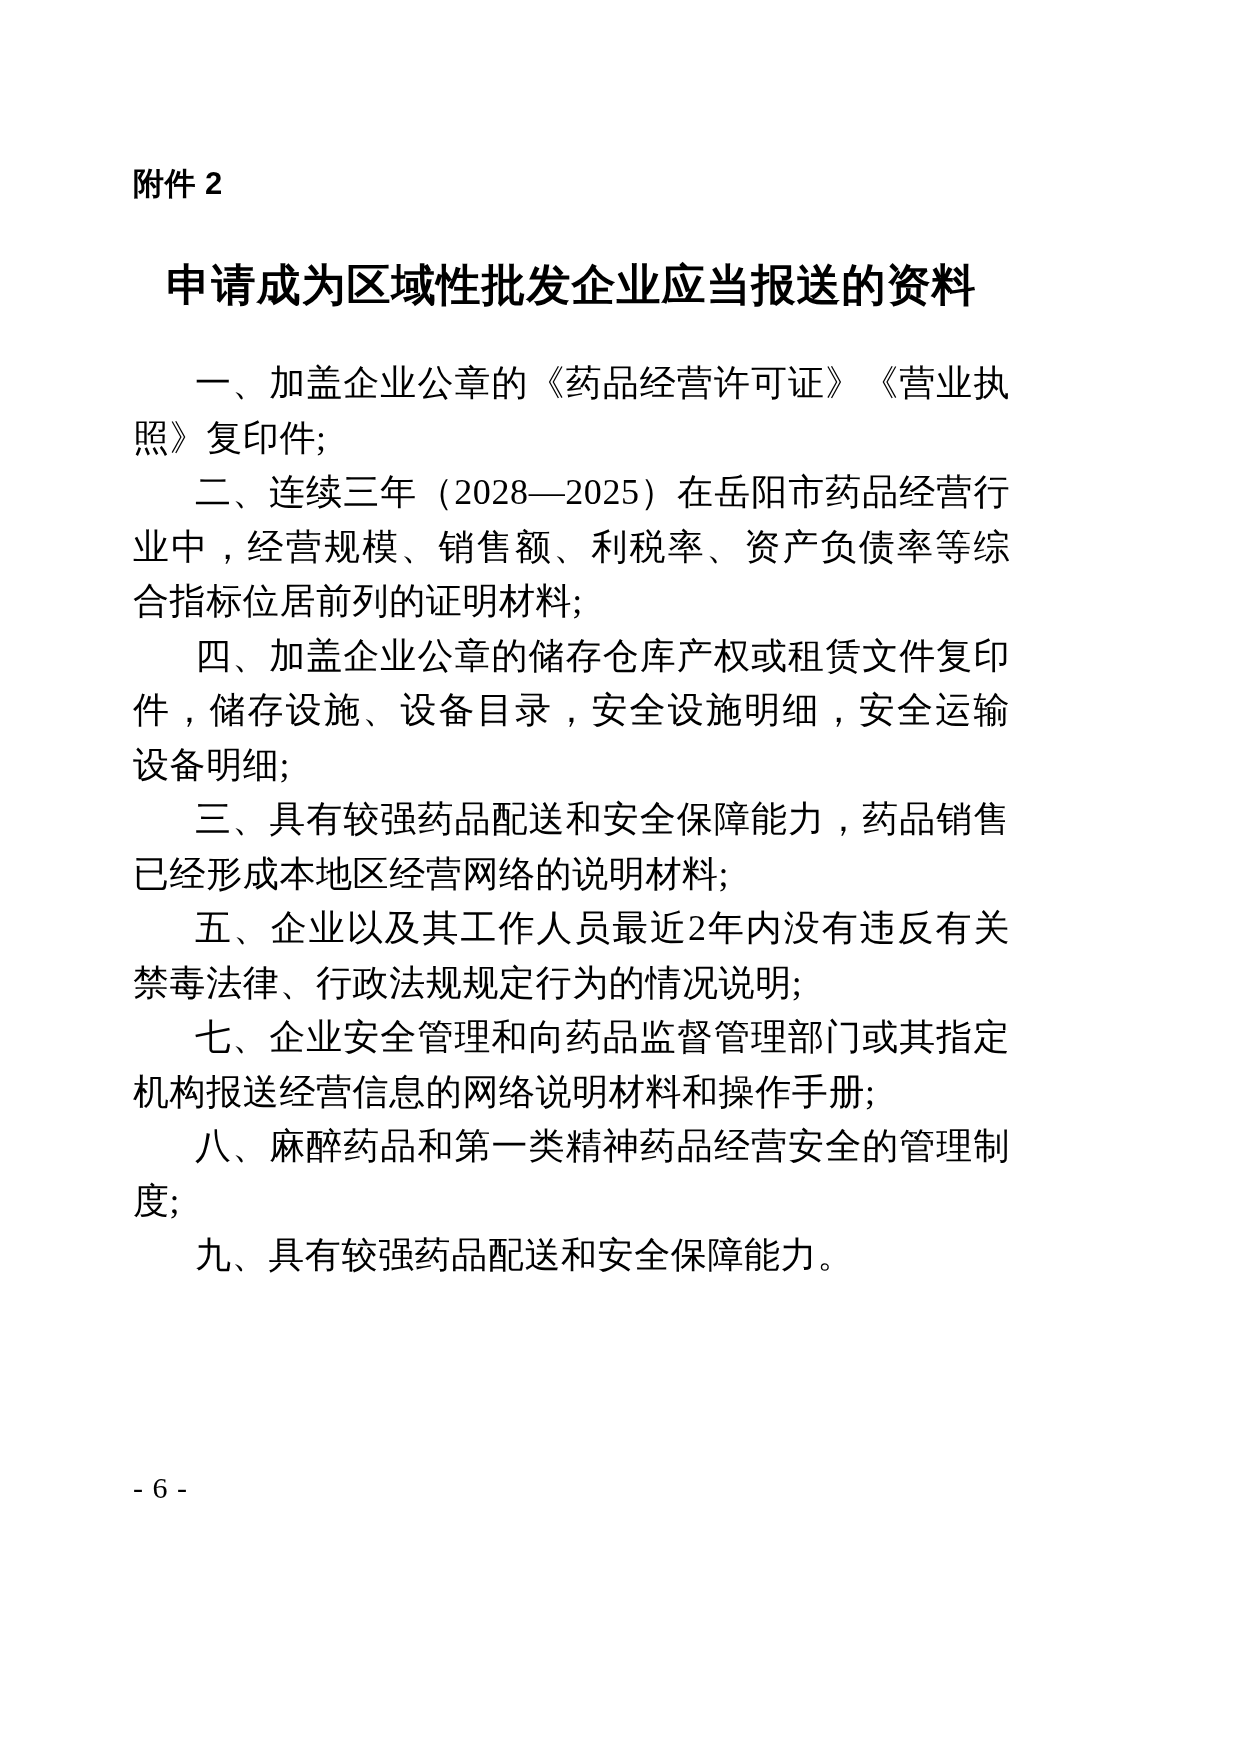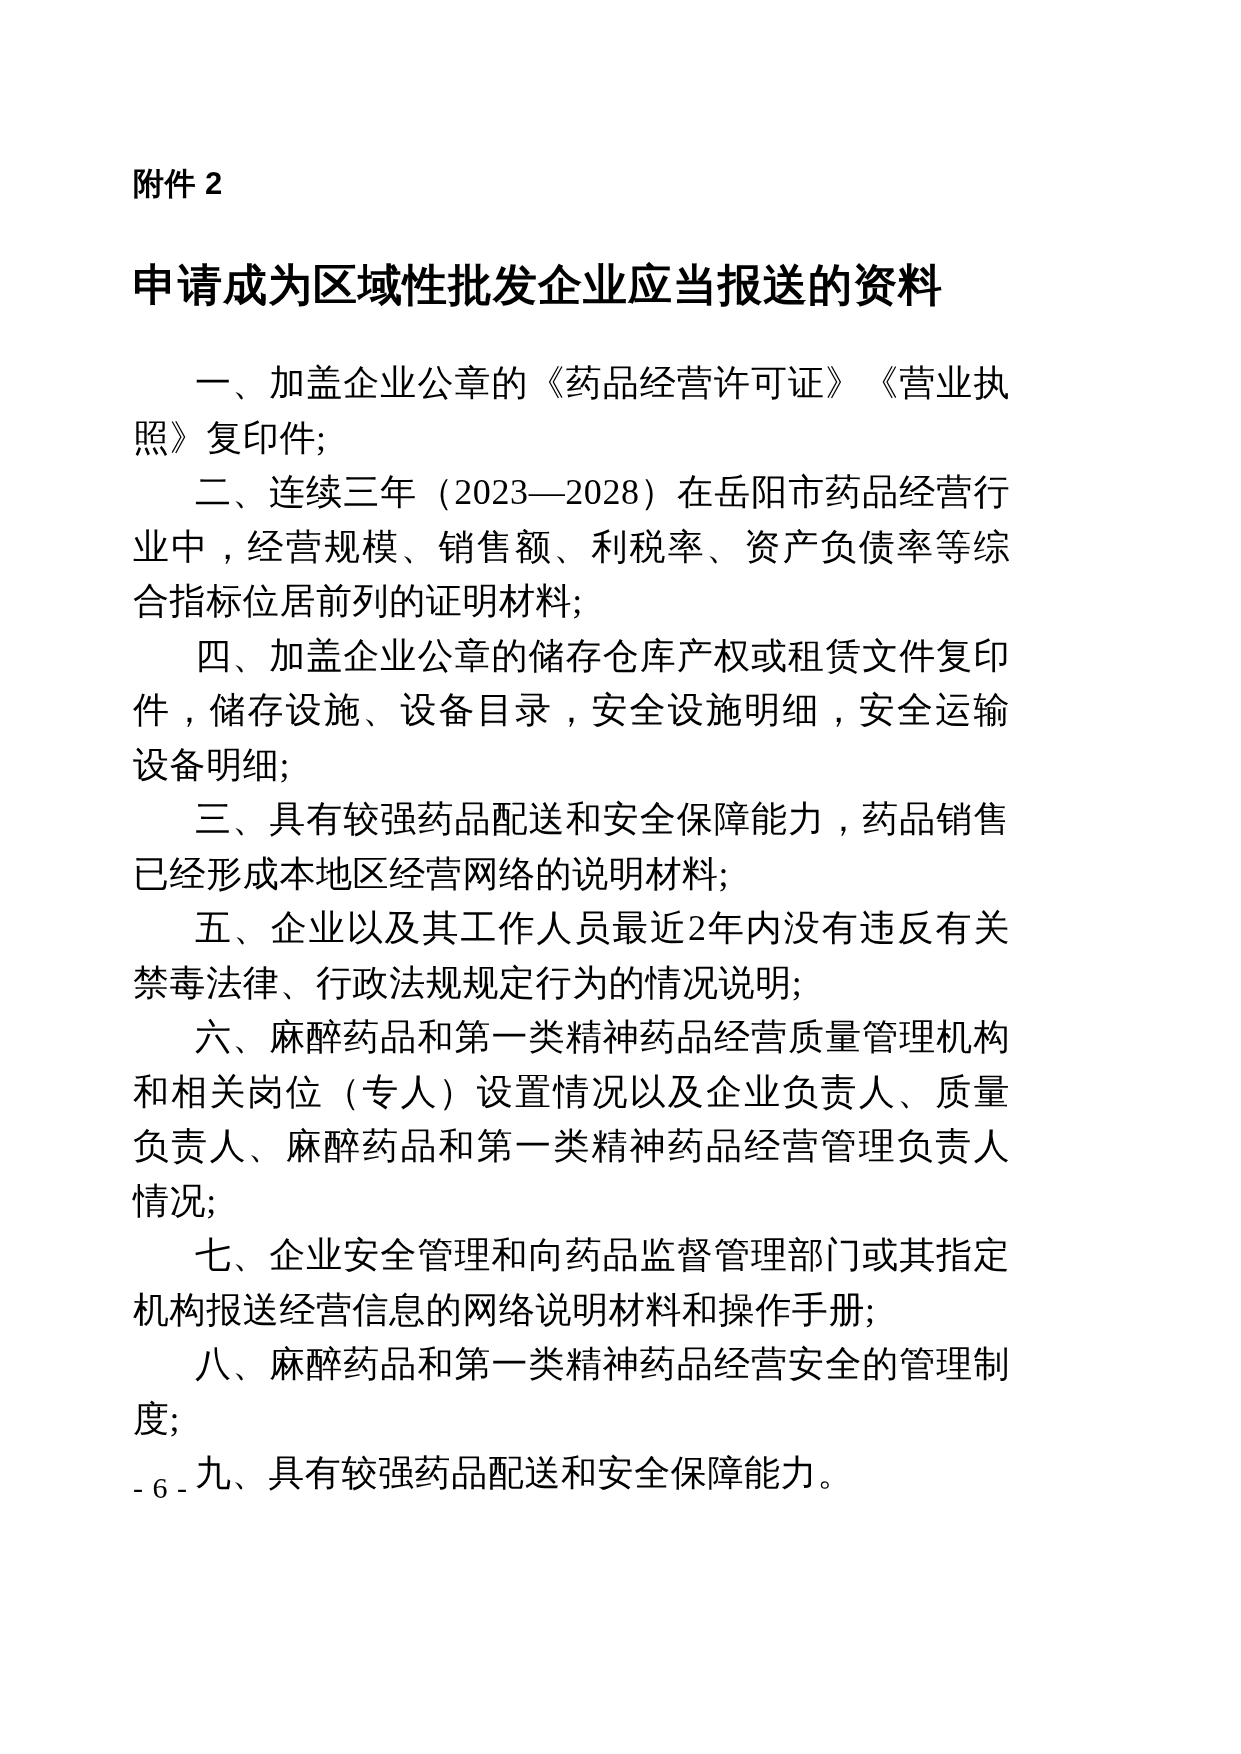--- a/index.html
+++ b/index.html
@@ -37,20 +37,21 @@
     margin-top: 162px;
     font-size: 31px;
     line-height: 44px;
     font-weight: 600;
     letter-spacing: 0.5px;
     font-family: "Liberation Sans", "DejaVu Sans", sans-serif;
   }
 
   .doc-title {
     margin-top: 52px;
+    text-align: center;
     font-size: 44px;
     line-height: 56px;
     font-weight: bold;
     letter-spacing: 1px;
     font-family: "Liberation Serif", "DejaVu Serif", serif;
     white-space: nowrap;
   }
 
   .body-block {
     margin-top: 42px;
@@ -82,25 +83,24 @@
 
 <div class="page">
   <div class="content">
 
     <div class="attachment-label">附件 2</div>
 
     <div class="doc-title">申请成为区域性批发企业应当报送的资料</div>
 
     <div class="body-block">
       <p class="para">一、加盖企业公章的《药品经营许可证》《营业执照》复印件;</p>
-      <p class="para">二、连续三年（2023—2028）在岳阳市药品经营行业中，经营规模、销售额、利税率、资产负债率等综合指标位居前列的证明材料;</p>
+      <p class="para">二、连续三年（2028—2025）在岳阳市药品经营行业中，经营规模、销售额、利税率、资产负债率等综合指标位居前列的证明材料;</p>
       <p class="para">四、加盖企业公章的储存仓库产权或租赁文件复印件，储存设施、设备目录，安全设施明细，安全运输设备明细;</p>
       <p class="para">三、具有较强药品配送和安全保障能力，药品销售已经形成本地区经营网络的说明材料;</p>
       <p class="para">五、企业以及其工作人员最近2年内没有违反有关禁毒法律、行政法规规定行为的情况说明;</p>
-      <p class="para">六、麻醉药品和第一类精神药品经营质量管理机构和相关岗位（专人）设置情况以及企业负责人、质量负责人、麻醉药品和第一类精神药品经营管理负责人情况;</p>
       <p class="para">七、企业安全管理和向药品监督管理部门或其指定机构报送经营信息的网络说明材料和操作手册;</p>
       <p class="para">八、麻醉药品和第一类精神药品经营安全的管理制度;</p>
       <p class="para">九、具有较强药品配送和安全保障能力。</p>
     </div>
 
   </div>
 
   <div class="page-number">- 6 -</div>
 </div>
 

